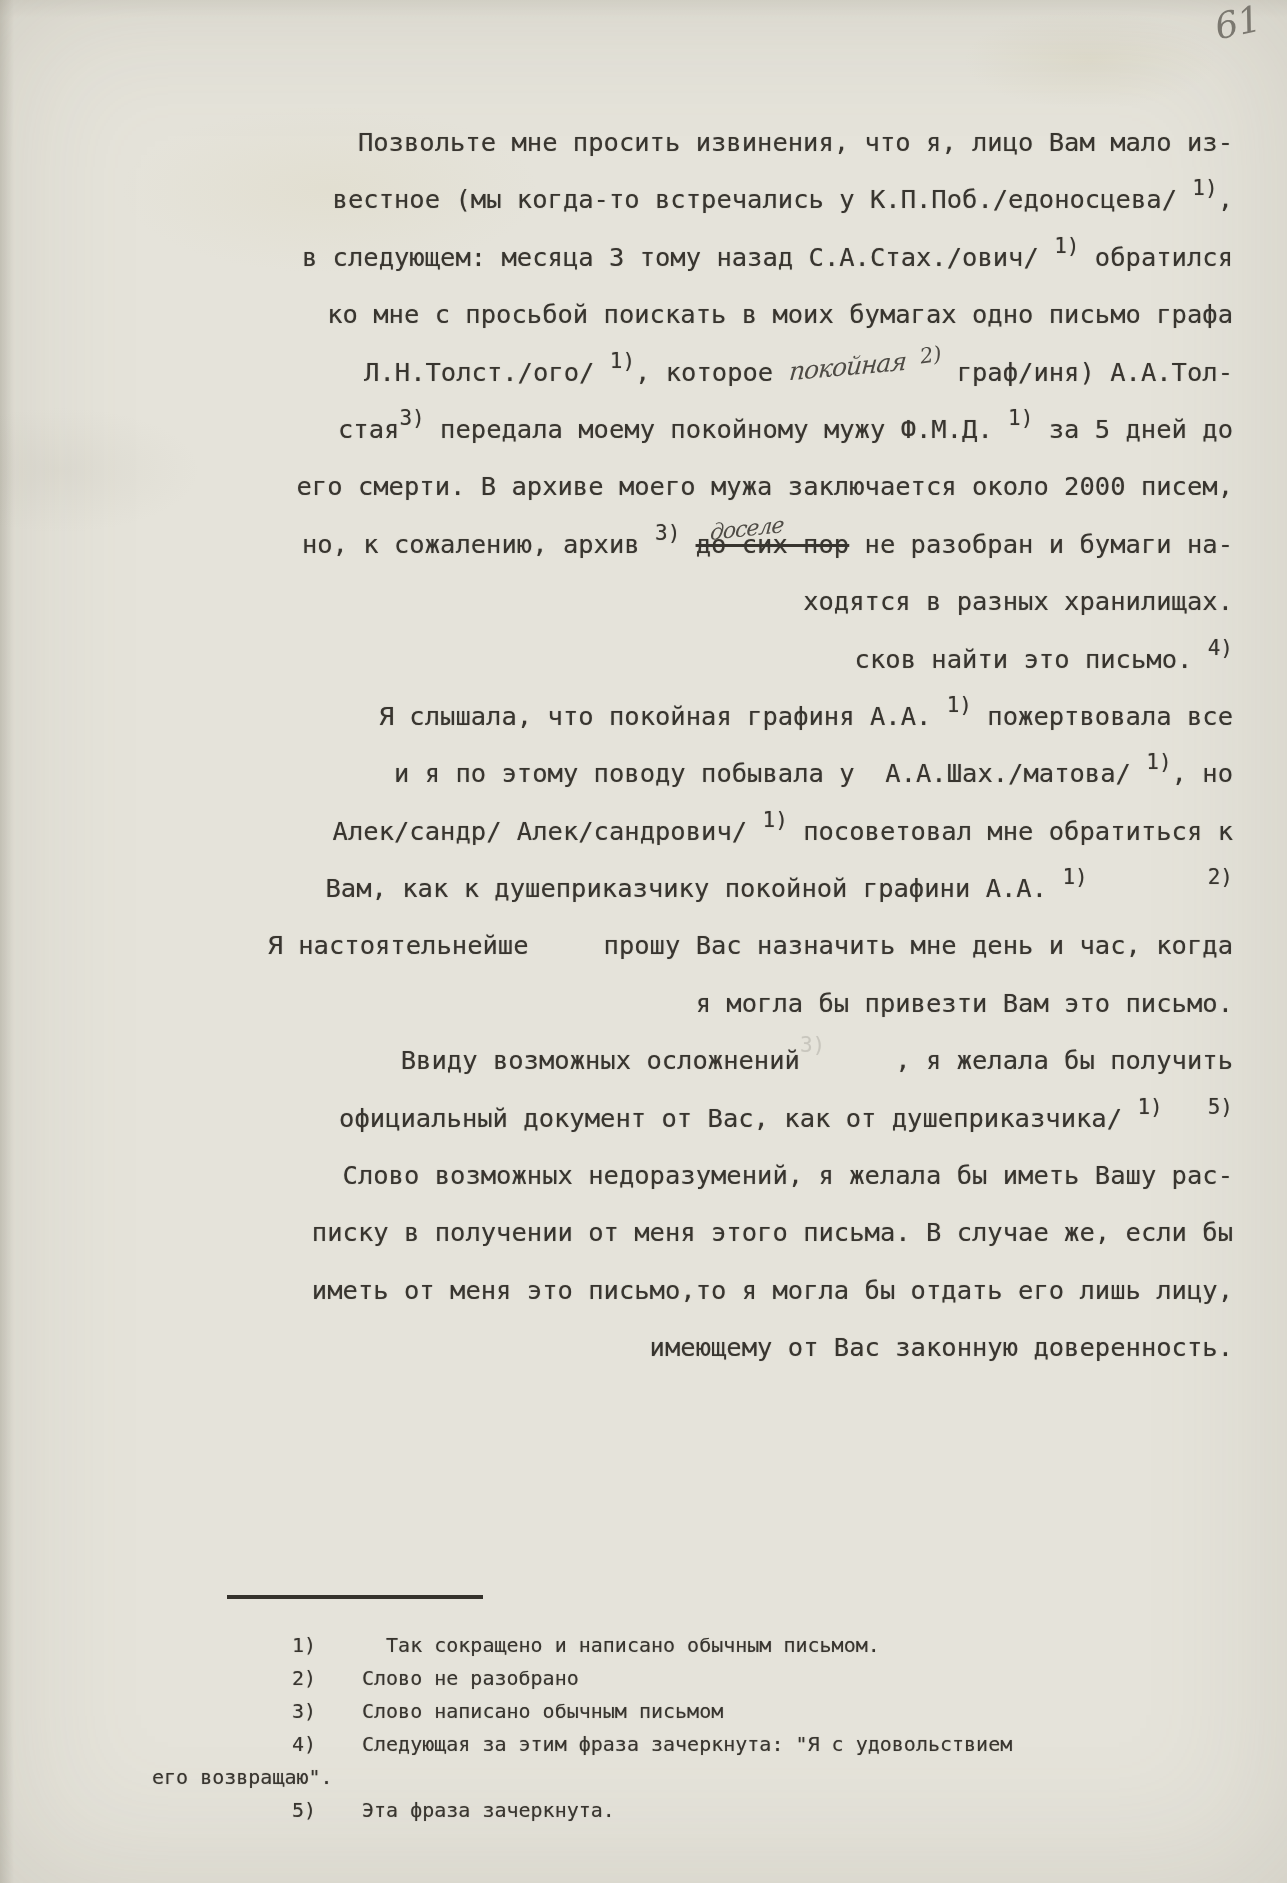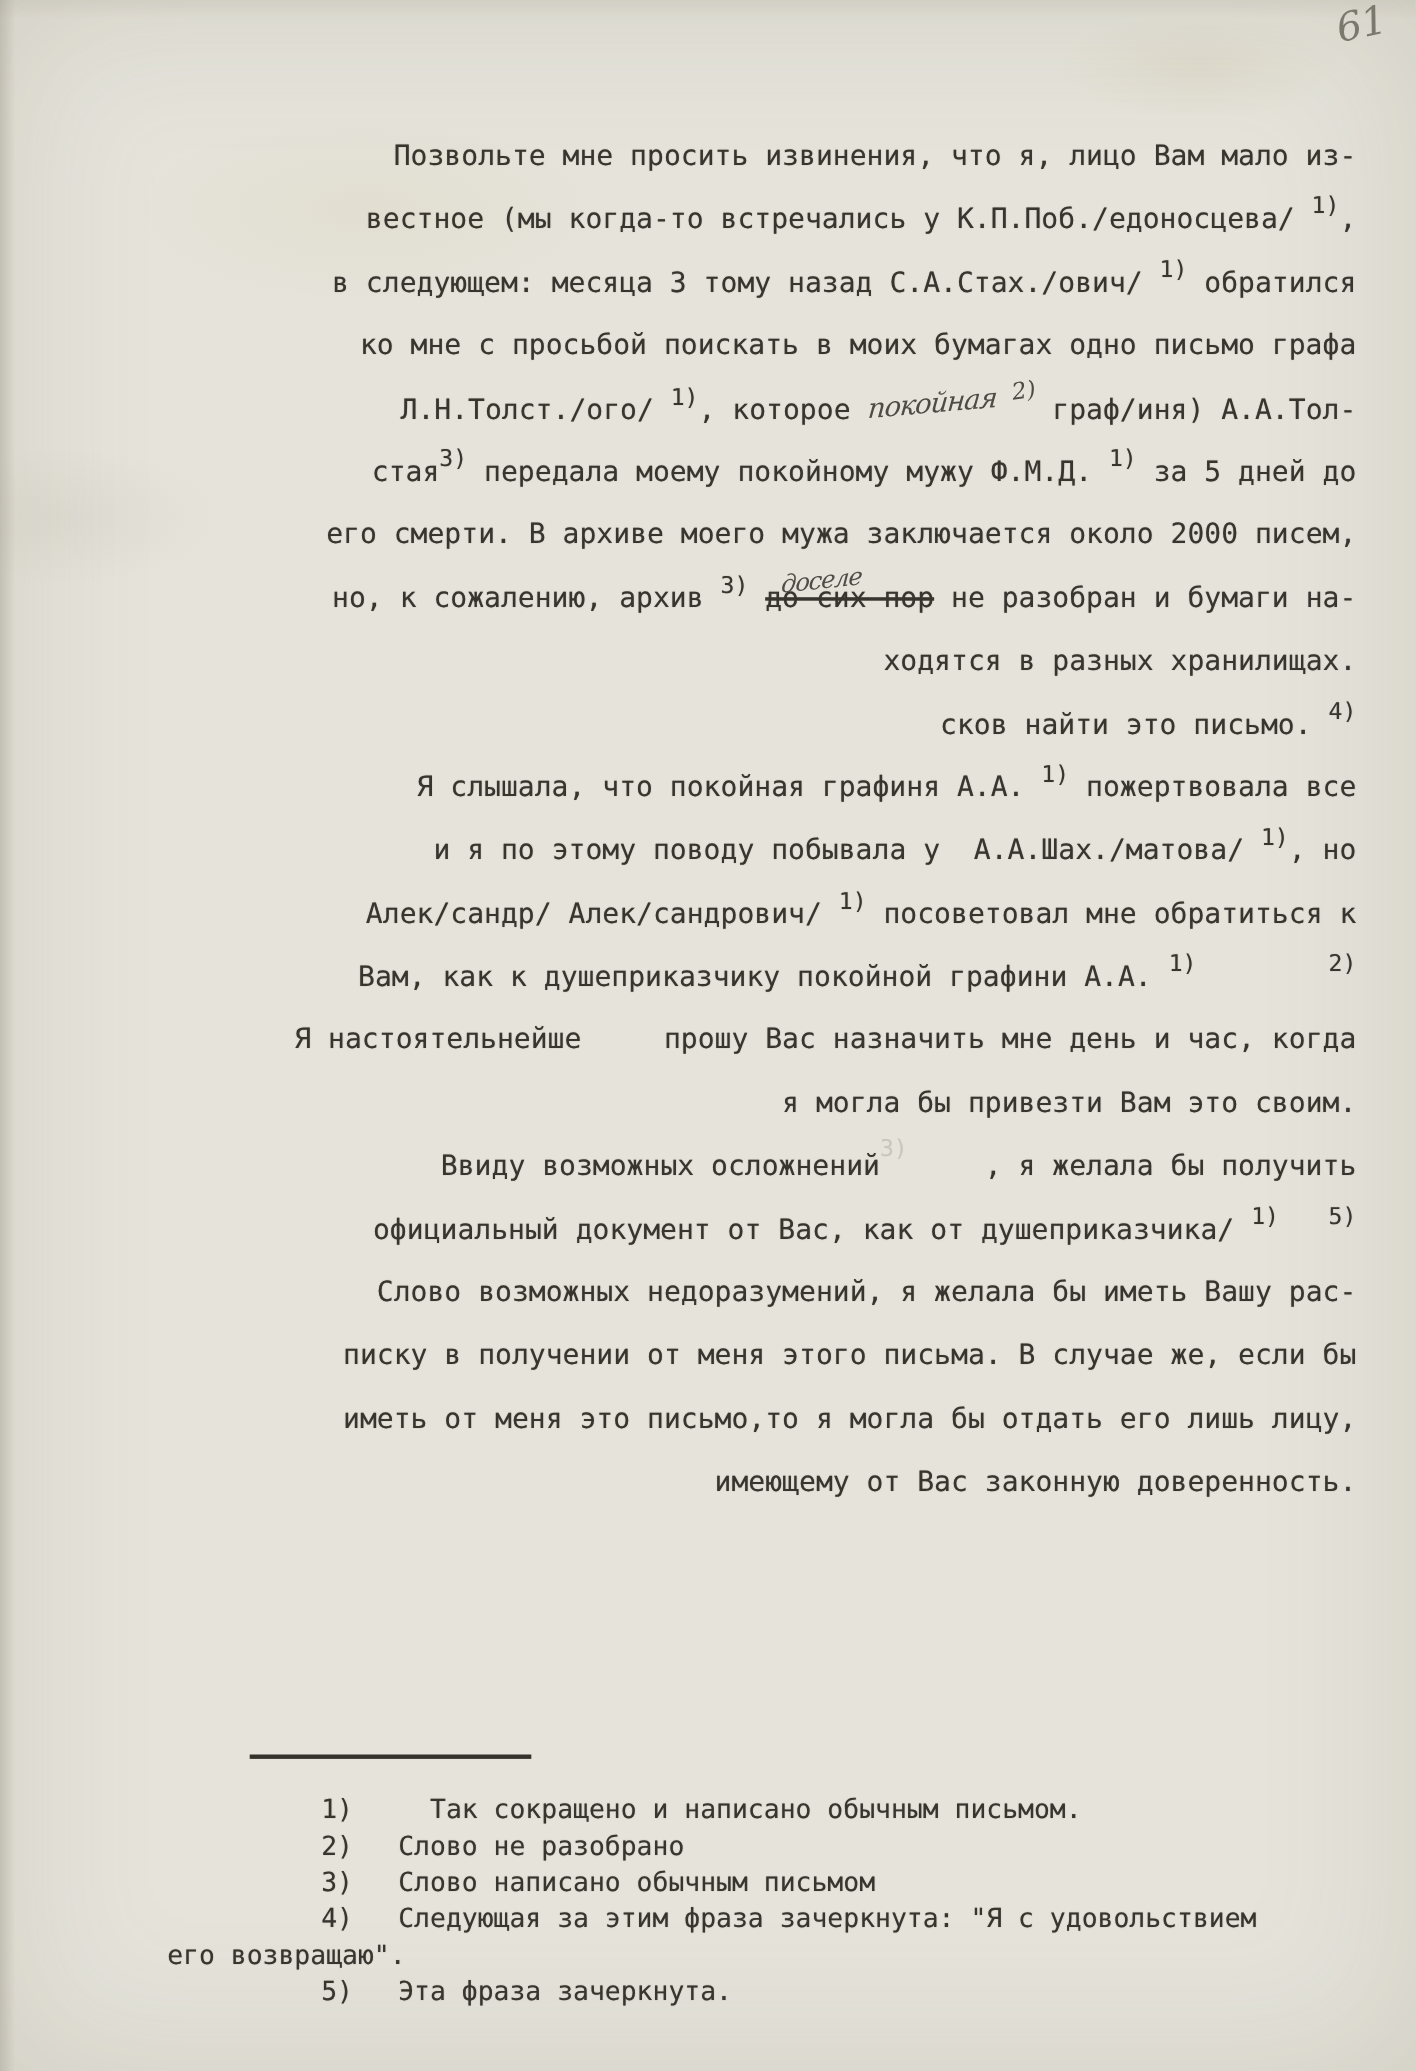--- a/index.html
+++ b/index.html
@@ -43,21 +43,21 @@
     font-family:"DejaVu Serif","Liberation Serif",serif;font-style:italic;
     font-size:22px;color:#504d47;transform:rotate(-6deg) skewX(-10deg);
     letter-spacing:-1px;white-space:nowrap;text-shadow:none;
   }
   .faint{opacity:0.16;position:relative;top:-17px;font-size:21px;}
   #footnote-separator{
     position:absolute;left:227px;top:1595px;width:256px;height:4px;background:#35322c;
   }
   #footnotes{
     position:absolute;left:152px;top:1629px;width:1110px;
-    font-size:24px;
+    font-size:20px;
   }
   .fnrow{
     line-height:33px;white-space:pre;padding-left:140px;
     text-shadow:0 0 1px rgba(56,52,46,0.45);
   }
   .fnrow.cont{padding-left:0;}
   .fnum{display:inline-block;width:70px;}
   #page-number{
     position:absolute;right:26px;top:2px;
     font-family:"DejaVu Serif","Liberation Serif",serif;font-style:italic;
@@ -78,21 +78,21 @@
     <div class="line">стая<span class="sup">3)</span> передала моему покойному мужу Ф.М.Д. <span class="sup">1)</span> за 5 дней до</div>
     <div class="line">его смерти. В архиве моего мужа заключается около 2000 писем,</div>
     <div class="line">но, к сожалению, архив <span class="sup">3)</span> <span class="sw">до сих пор<span class="hwa">доселе</span></span> не разобран и бумаги на-</div>
     <div class="line">ходятся в разных хранилищах.</div>
     <div class="line">сков найти это письмо. <span class="sup">4)</span></div>
     <div class="line indent">Я слышала, что покойная графиня А.А. <span class="sup">1)</span> пожертвовала все</div>
     <div class="line">и я по этому поводу побывала у  А.А.Шах./матова/ <span class="sup">1)</span>, но</div>
     <div class="line">Алек/сандр/ Алек/сандрович/ <span class="sup">1)</span> посоветовал мне обратиться к</div>
     <div class="line">Вам, как к душеприказчику покойной графини А.А. <span class="sup">1)</span><span class="gap" style="width: 120px;"></span><span class="sup">2)</span></div>
     <div class="line">Я настоятельнейше<span class="gap" style="width: 75px;"></span>прошу Вас назначить мне день и час, когда</div>
-    <div class="line">я могла бы привезти Вам это своим.</div>
+    <div class="line">я могла бы привезти Вам это письмо.</div>
     <div class="line indent">Ввиду возможных осложнений<span class="faint">3)</span><span class="gap" style="width: 70px;"></span>, я желала бы получить</div>
     <div class="line">официальный документ от Вас, как от душеприказчика/ <span class="sup">1)</span><span class="gap" style="width: 45px;"></span><span class="sup">5)</span></div>
     <div class="line indent">Слово возможных недоразумений, я желала бы иметь Вашу рас-</div>
     <div class="line">писку в получении от меня этого письма. В случае же, если бы</div>
     <div class="line">иметь от меня это письмо,то я могла бы отдать его лишь лицу,</div>
     <div class="line">имеющему от Вас законную доверенность.</div>
   </div>
 
 <div id="footnote-separator"></div>
 

